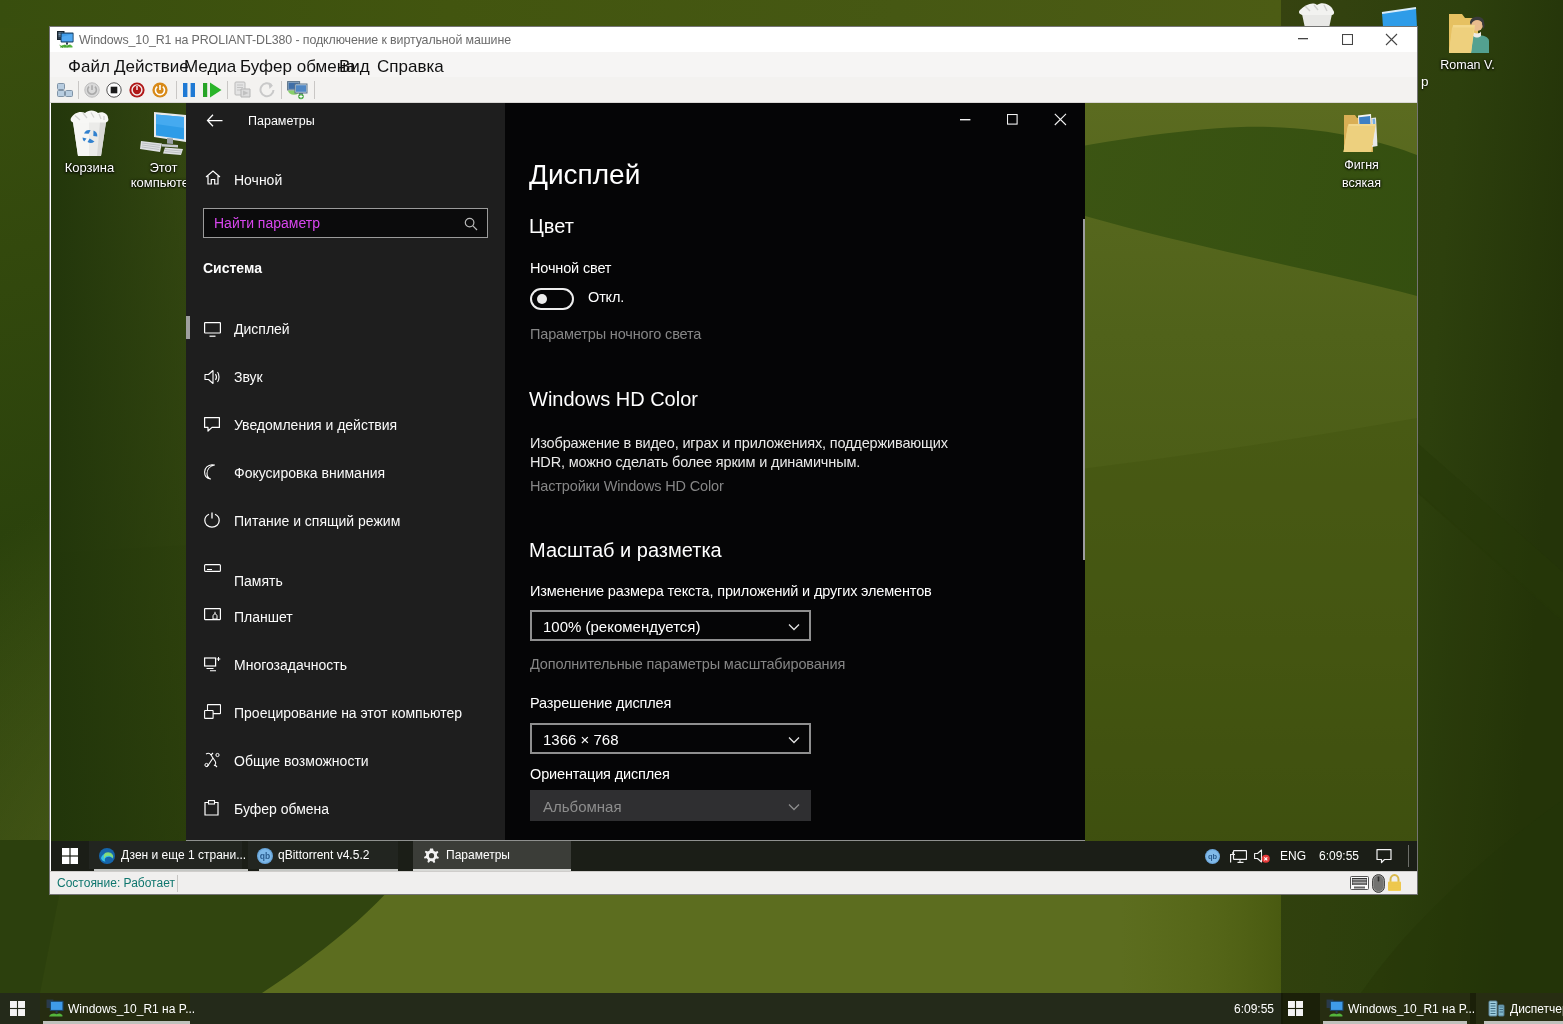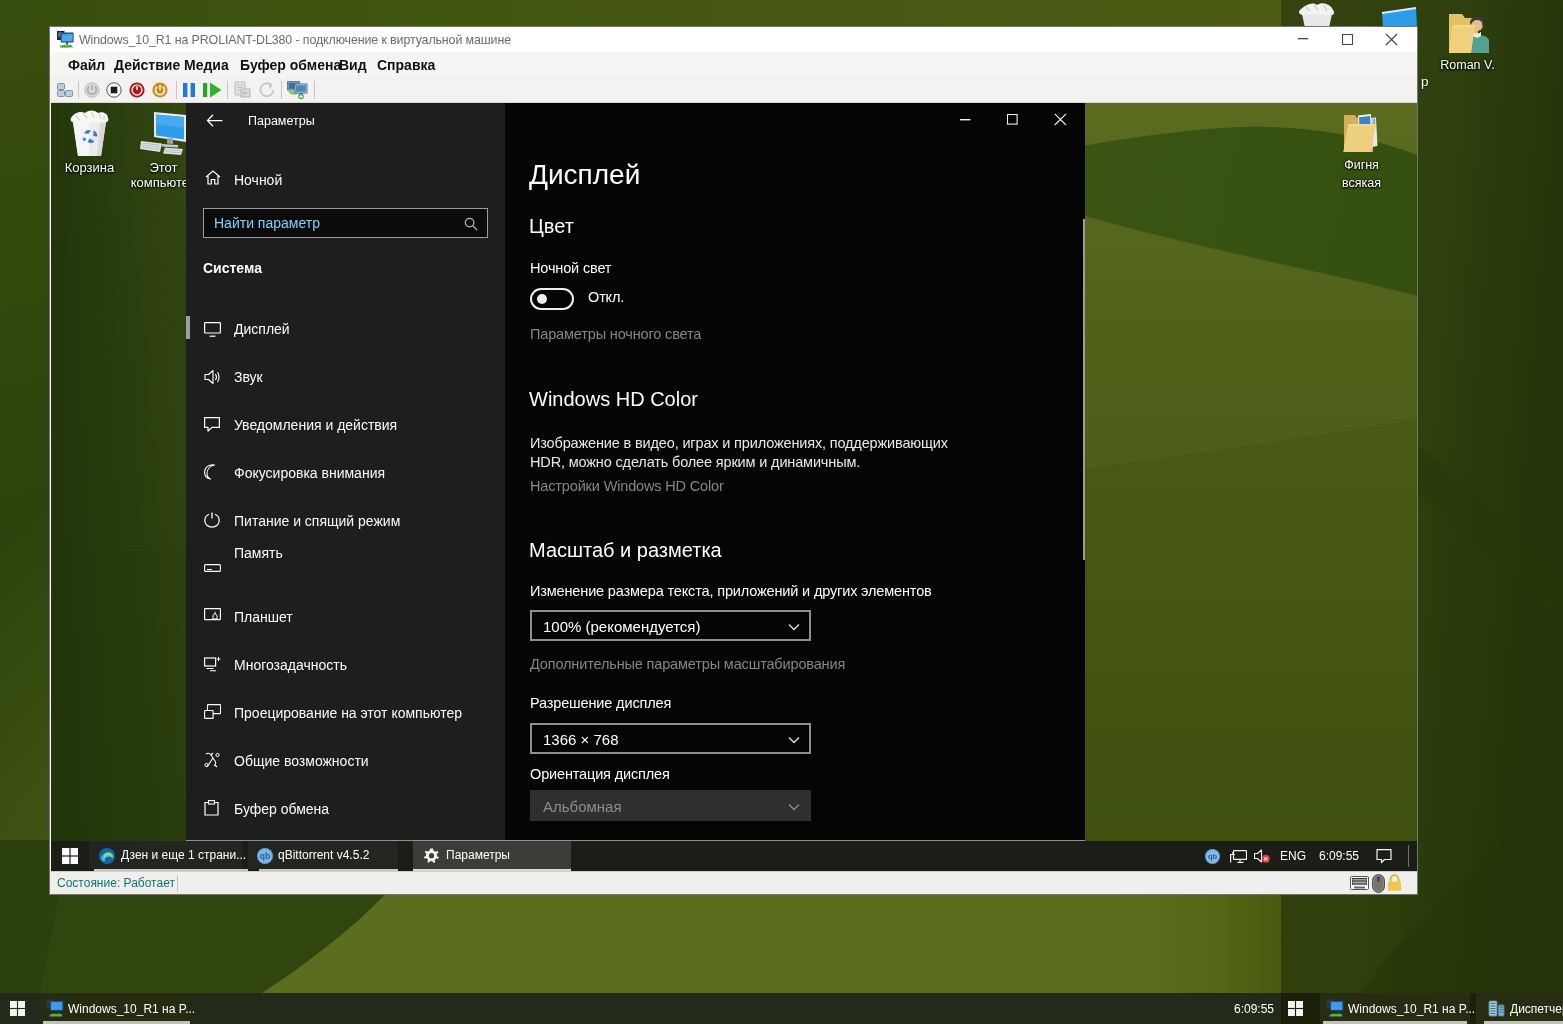--- a/index.html
+++ b/index.html
@@ -2,21 +2,21 @@
 <html><head><meta charset="utf-8">
 <style>
 html,body{margin:0;padding:0;width:1563px;height:1024px;overflow:hidden;background:#2c3d0c;
 font-family:"Liberation Sans",sans-serif;-webkit-font-smoothing:antialiased;}
 *{box-sizing:border-box;}
 .abs{position:absolute;}
 
 #hvwin{position:absolute;left:49px;top:26px;width:1369px;height:869px;background:#fff;border:1px solid #747474;}
 #titlebar{position:absolute;left:0;top:0;width:100%;height:25px;background:#fff;}
 #titletxt{position:absolute;left:29px;top:6px;font-size:12.4px;letter-spacing:-0.1px;color:#6b6b6b;white-space:nowrap;}
-#menubar{position:absolute;left:0;top:25px;width:100%;height:25px;background:#f6f5f4;font-size:14px;color:#111;font-weight:bold;}
+#menubar{position:absolute;left:0;top:25px;width:100%;height:25px;background:#f6f5f4;font-size:17px;color:#111;}
 .mi{position:absolute;top:5px;}
 #toolbar{position:absolute;left:0;top:50px;width:100%;height:26px;background:#f3f2f0;border-bottom:1px solid #d9d7d5;}
 .tsep{position:absolute;top:4px;width:1px;height:18px;background:#c9c7c5;}
 #scr{position:absolute;left:1px;top:76px;width:1366px;height:768px;overflow:hidden;background:#50621a;}
 #statusbar{position:absolute;left:0;top:844px;width:100%;height:23px;background:#f0efee;border-top:1px solid #cfcdcb;font-size:12px;color:#0f766e;}
 
 #vtask{position:absolute;left:0;top:738px;width:1366px;height:30px;background:#1b1e17;}
 .vbtn{position:absolute;top:0;height:28px;color:#fff;font-size:12px;}
 .vund{position:absolute;top:28px;height:2px;background:#c4c6c3;}
 
@@ -271,21 +271,21 @@
    <div id="sidebar">
     <svg class="abs" style="left:20px;top:11px" width="17" height="13" viewBox="0 0 17 13">
             <path d="M7,0.8 L1.5,6.5 L7,12.2 M1.8,6.5 L16.5,6.5" stroke="#fff" stroke-width="1.25" fill="none"></path>
           </svg>
     <div class="abs" style="left:62px;top:11px;font-size:12.5px;color:#fff">Параметры</div>
     <svg class="abs" style="left:19px;top:67px" width="16" height="15" viewBox="0 0 16 15">
             <path d="M1,7 L8,1 L15,7 M3,6 L3,14 L6.3,14 L6.3,9.5 L9.7,9.5 L9.7,14 L13,14 L13,6" stroke="#fff" stroke-width="1.2" fill="none"></path>
           </svg>
     <div class="navtxt" style="top:69px">Ночной</div>
     <div class="abs" style="left:17px;top:105px;width:285px;height:30px;border:1px solid #9b9b9b;background:#0b0b0c">
-      <div class="abs" style="left:10px;top:6px;font-size:14px;color:#7dd3fc">Найти параметр</div>
+      <div class="abs" style="left:10px;top:6px;font-size:14px;color:#d946ef">Найти параметр</div>
       <svg class="abs" style="right:9px;top:8px" width="14" height="14" viewBox="0 0 14 14">
               <circle cx="5.6" cy="5.6" r="4.3" stroke="#b9b9b9" stroke-width="1.2" fill="none"></circle>
               <path d="M8.9,8.9 L13,13" stroke="#b9b9b9" stroke-width="1.2"></path>
             </svg>
     </div>
     <div class="abs" style="left:17px;top:157px;font-size:14px;font-weight:bold;color:#fff">Система</div>
     <div class="abs" style="left:0;top:213px;width:4px;height:23px;background:#9f9f9f"></div>
     <div id="navlist">
      <svg class="abs" style="left:18px;top:219px" width="17" height="15" viewBox="0 0 17 15">
               <rect x="0.6" y="0.6" width="15.8" height="10.4" rx="0.5" stroke="#fff" stroke-width="1.2" fill="none"></rect>
@@ -307,21 +307,21 @@
      <div class="navtxt" style="top:362px">Фокусировка внимания</div>
      <svg class="abs" style="left:18px;top:409px" width="16" height="16" viewBox="0 0 16 16">
               <path d="M8,0.5 L8,6.5" stroke="#fff" stroke-width="1.3"></path>
               <path d="M11,2.2 C13.5,3.3 15.2,5.7 15.2,8.5 C15.2,12.2 12,15.2 8,15.2 C4,15.2 0.8,12.2 0.8,8.5 C0.8,5.7 2.5,3.3 5,2.2" stroke="#fff" stroke-width="1.2" fill="none"></path>
             </svg>
      <div class="navtxt" style="top:410px">Питание и спящий режим</div>
      <svg class="abs" style="left:18px;top:461px" width="17" height="8" viewBox="0 0 17 8">
               <rect x="0.6" y="0.6" width="15.8" height="6.8" rx="1" stroke="#fff" stroke-width="1.1" fill="none"></rect>
               <path d="M3,5.5 L8,5.5" stroke="#fff" stroke-width="1"></path>
             </svg>
-     <div class="navtxt" style="top:442px">Память</div>
+     <div class="navtxt" style="top:470px">Память</div>
      <svg class="abs" style="left:18px;top:505px" width="17" height="16" viewBox="0 0 17 16">
               <rect x="0.6" y="0.6" width="15.8" height="11" rx="0.5" stroke="#fff" stroke-width="1.2" fill="none"></rect>
               <path d="M9,8 C9,6.8 10,6 11,6 C12,6 13,6.8 13,8 L13,11 L9,11 Z M11,6 L11,3.8" stroke="#fff" stroke-width="1" fill="none"></path>
             </svg>
      <div class="navtxt" style="top:506px">Планшет</div>
      <svg class="abs" style="left:18px;top:553px" width="17" height="16" viewBox="0 0 17 16">
               <rect x="0.6" y="2" width="11" height="8" stroke="#fff" stroke-width="1.2" fill="none"></rect>
               <path d="M2.5,12.5 L9.5,12.5 M6,14.8 L12,14.8" stroke="#fff" stroke-width="1.1"></path>
               <path d="M14.5,1 L14.5,5 M12.7,3 L16.3,3" stroke="#fff" stroke-width="1"></path>
             </svg>

